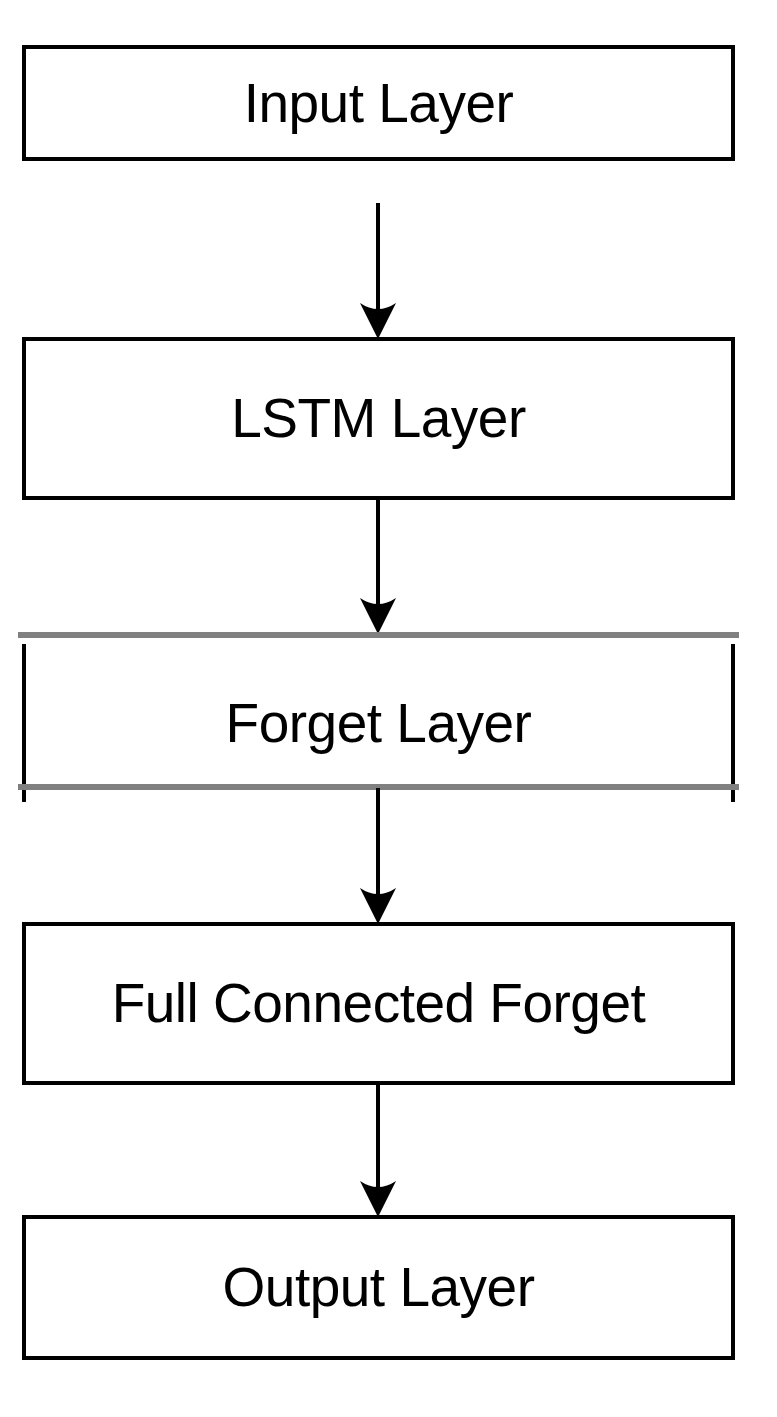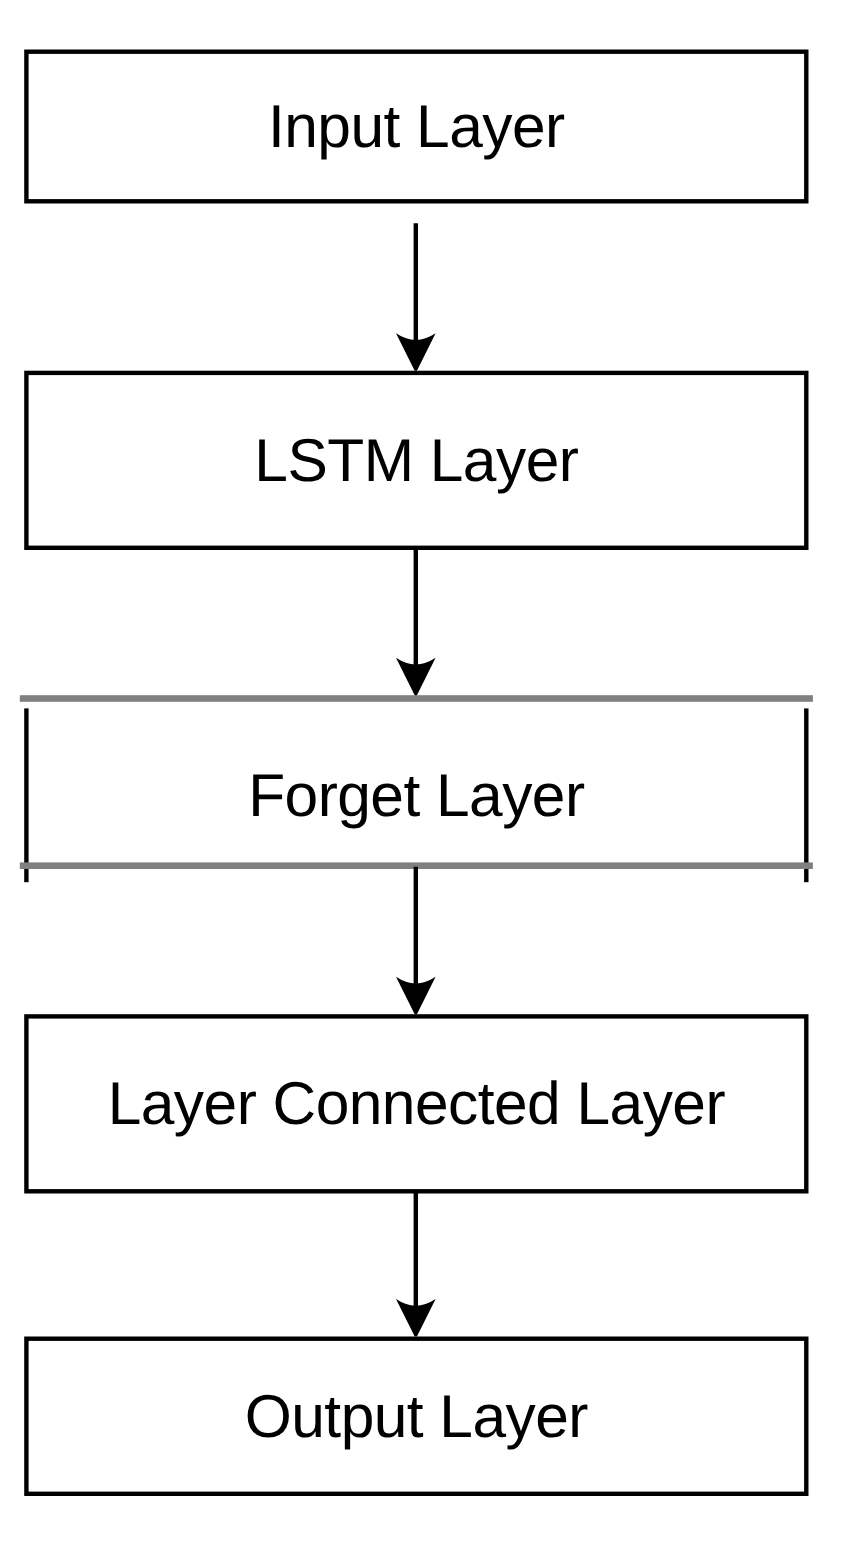--- a/index.html
+++ b/index.html
@@ -66,21 +66,21 @@
   .connector svg {
     display: block;
     overflow: visible;
   }
 </style>
 </head>
 <body>
 
 <div id="canvas">
 
-  <div class="node stroke-black" style="left:22px; top:45px; width:713px; height:140px;">
+  <div class="node stroke-black" style="left:22px; top:45px; width:713px; height:116px;">
     <span class="node-label">Input Layer</span>
   </div>
 
   <div class="connector" style="left:354px; top:203px; width:48px; height:136px;">
     <svg width="48" height="136" viewBox="0 0 48 136">
       <line x1="24" y1="0" x2="24" y2="118" stroke="#000000" stroke-width="4"></line>
       <path d="M 24 136 L 6 100 Q 24 112 42 100 Z" fill="#000000"></path>
     </svg>
   </div>
 
@@ -104,21 +104,21 @@
   <div class="rail" style="left:18px; top:784px; width:721px; height:6px;"></div>
 
   <div class="connector" style="left:354px; top:788px; width:48px; height:136px;">
     <svg width="48" height="136" viewBox="0 0 48 136">
       <line x1="24" y1="0" x2="24" y2="118" stroke="#000000" stroke-width="4"></line>
       <path d="M 24 136 L 6 100 Q 24 112 42 100 Z" fill="#000000"></path>
     </svg>
   </div>
 
   <div class="node stroke-black" style="left:22px; top:922px; width:713px; height:163px;">
-    <span class="node-label">Layer Connected Layer</span>
+    <span class="node-label">Full Connected Forget</span>
   </div>
 
   <div class="connector" style="left:354px; top:1083px; width:48px; height:134px;">
     <svg width="48" height="134" viewBox="0 0 48 134">
       <line x1="24" y1="0" x2="24" y2="116" stroke="#000000" stroke-width="4"></line>
       <path d="M 24 134 L 6 98 Q 24 110 42 98 Z" fill="#000000"></path>
     </svg>
   </div>
 
   <div class="node stroke-black" style="left:22px; top:1215px; width:713px; height:145px;">

